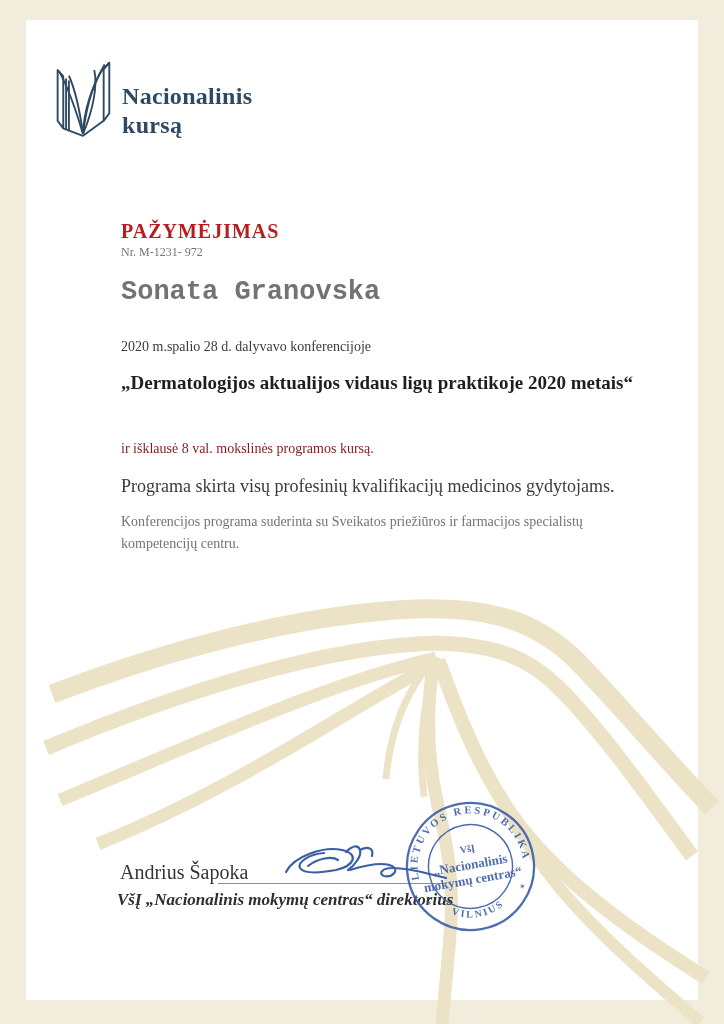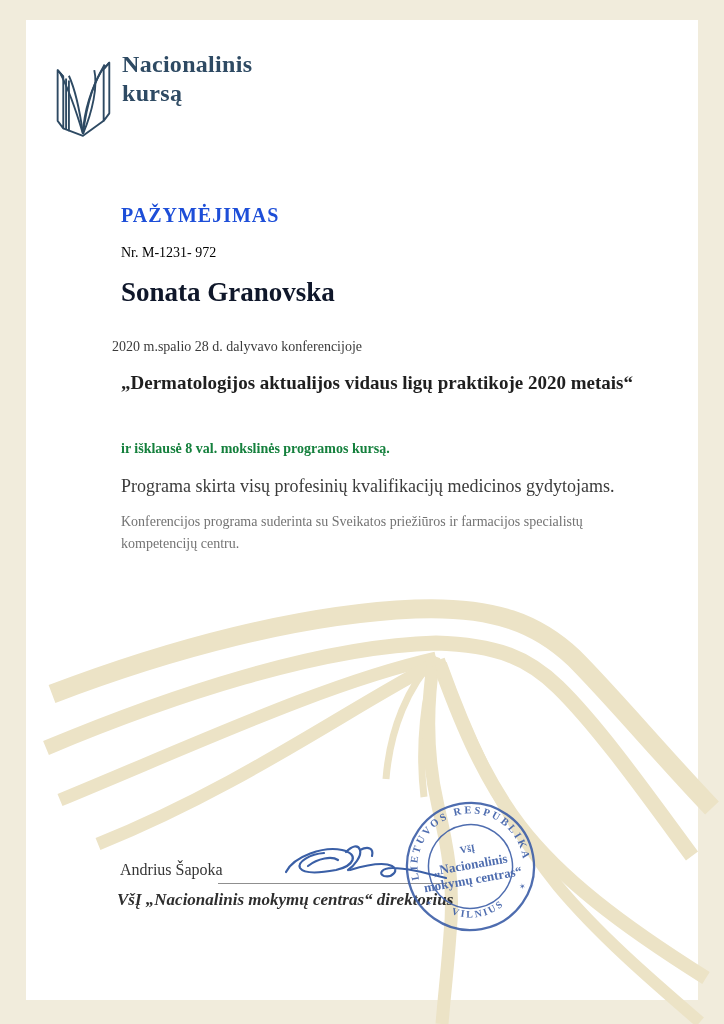--- a/index.html
+++ b/index.html
@@ -1,35 +1,35 @@
 <!DOCTYPE html>
 <html><head>
 <meta charset="utf-8">
 <style>
   html,body{margin:0;padding:0;}
   body{width:724px;height:1024px;overflow:hidden;background:#fff;}
   .page{position:relative;width:724px;height:1024px;background:#f1ecdc;
         font-family:"Liberation Serif", serif;}
   .paper{position:absolute;left:26px;top:20px;right:26px;bottom:24px;background:#ffffff;}
   svg.watermark{position:absolute;left:0;top:554px;width:724px;height:470px;}
-  .logo{position:absolute;left:52px;top:50px;display:flex;align-items:flex-start;}
+  .logo{position:absolute;left:52px;top:50px;display:flex;align-items:flex-end;}
   .logo-icon{width:62px;height:90px;margin-right:8px;}
   .brand-text{color:#2e4a63;font-weight:bold;font-size:24px;line-height:29px;letter-spacing:0.3px;}
-  .heading{position:absolute;left:121px;top:204px;font-size:20px;font-weight:bold;
-           letter-spacing:1px;color:#1d4ed8;}
-  .cert-number{position:absolute;left:121px;top:245px;font-size:14px;color:#000000;}
-  .recipient{position:absolute;left:121px;top:277px;font-size:27px;font-weight:bold;color:#0f172a;}
-  .date-line{position:absolute;left:112px;top:339px;font-size:14px;color:#3b3b3b;}
+  .heading{position:absolute;left:121px;top:220px;font-size:20px;font-weight:bold;
+           letter-spacing:1px;color:#b91c1c;}
+  .cert-number{position:absolute;left:121px;top:245px;font-size:12px;color:#737373;}
+  .recipient{position:absolute;left:121px;top:277px;font-size:27px;font-weight:bold;color:#737373;font-family:Liberation Mono, monospace;}
+  .date-line{position:absolute;left:121px;top:339px;font-size:14px;color:#3b3b3b;}
   .course-title{position:absolute;left:121px;top:369px;width:540px;font-size:19px;
                 font-weight:bold;line-height:28px;color:#1f1f1f;}
-  .hours-line{position:absolute;left:121px;top:441px;font-size:14px;color:#15803d;font-weight:bold;}
+  .hours-line{position:absolute;left:121px;top:441px;font-size:14px;color:#7f1d1d;}
   .audience-line{position:absolute;left:121px;top:476px;font-size:18px;color:#3b3b3b;}
   .approval-line{position:absolute;left:121px;top:511px;width:540px;font-size:14px;
                  line-height:22px;color:#737373;}
-  .sig-name{position:absolute;left:120px;top:861px;font-size:16px;color:#363636;}
+  .sig-name{position:absolute;left:120px;top:861px;font-size:20px;color:#363636;}
   .sig-line{position:absolute;left:218px;top:883px;width:229px;height:1px;background:#8f8f8f;}
   .sig-title{position:absolute;left:117px;top:890px;font-size:17px;font-weight:bold;
              font-style:italic;color:#2e2e2e;}
   svg.signature{position:absolute;left:280px;top:840px;width:175px;height:50px;}
   svg.stamp{position:absolute;left:398px;top:794px;width:145px;height:145px;opacity:0.92;}
   .stamp-arc{font-family:"Liberation Serif", serif;font-weight:bold;font-size:10.5px;
              letter-spacing:2.6px;fill:#4061a9;}
   .stamp-arc-b{font-family:"Liberation Serif", serif;font-weight:bold;font-size:10px;
              letter-spacing:2.2px;fill:#4061a9;}
   .stamp-star{font-size:8px;fill:#4061a9;}

